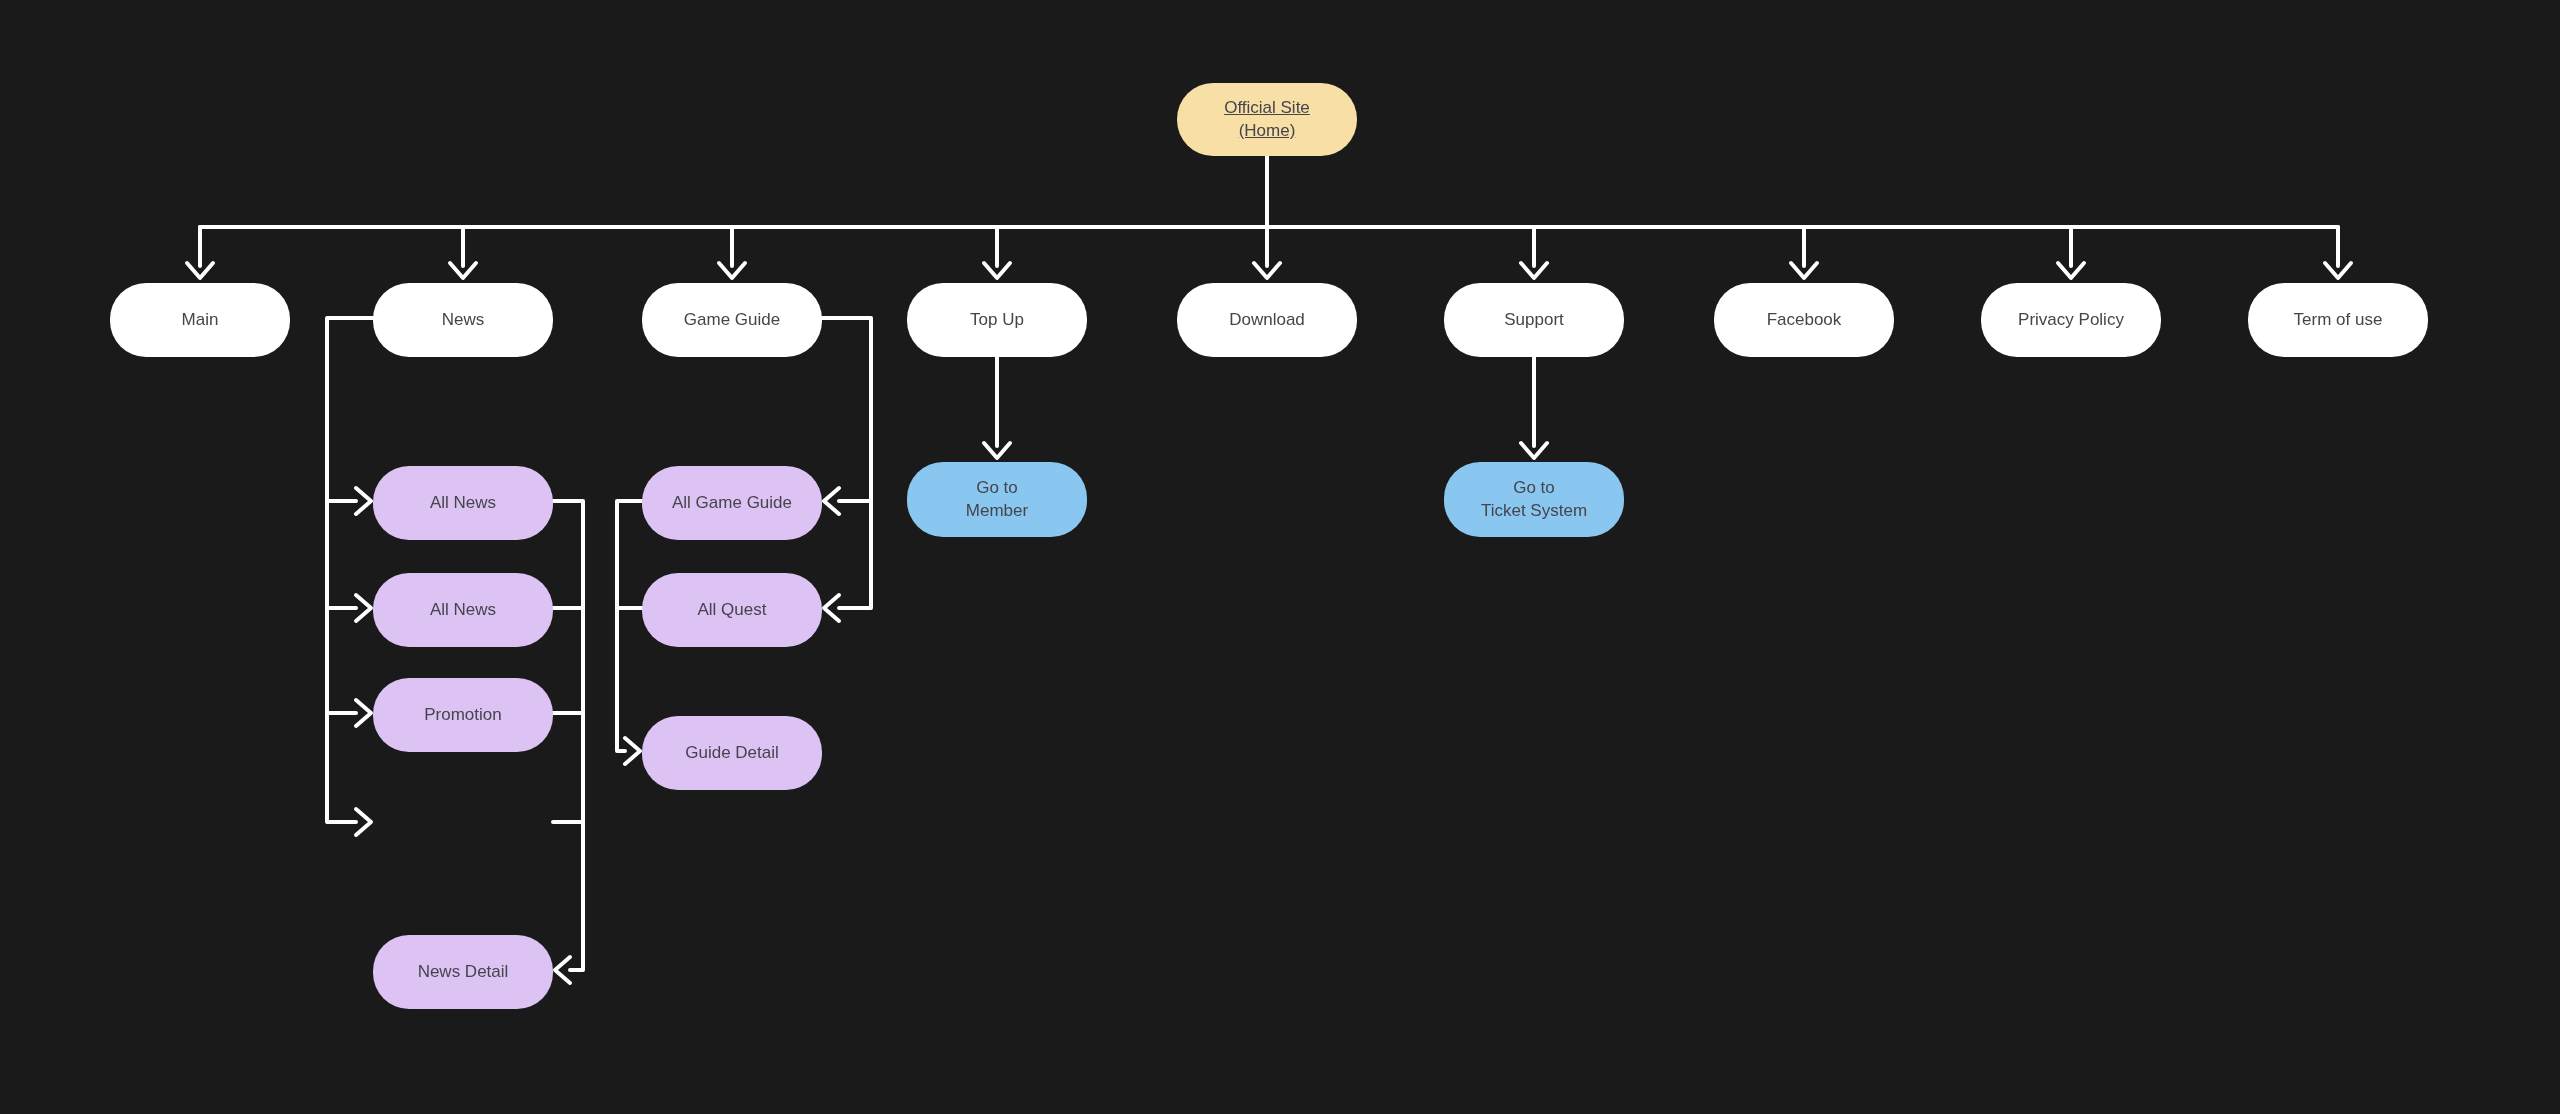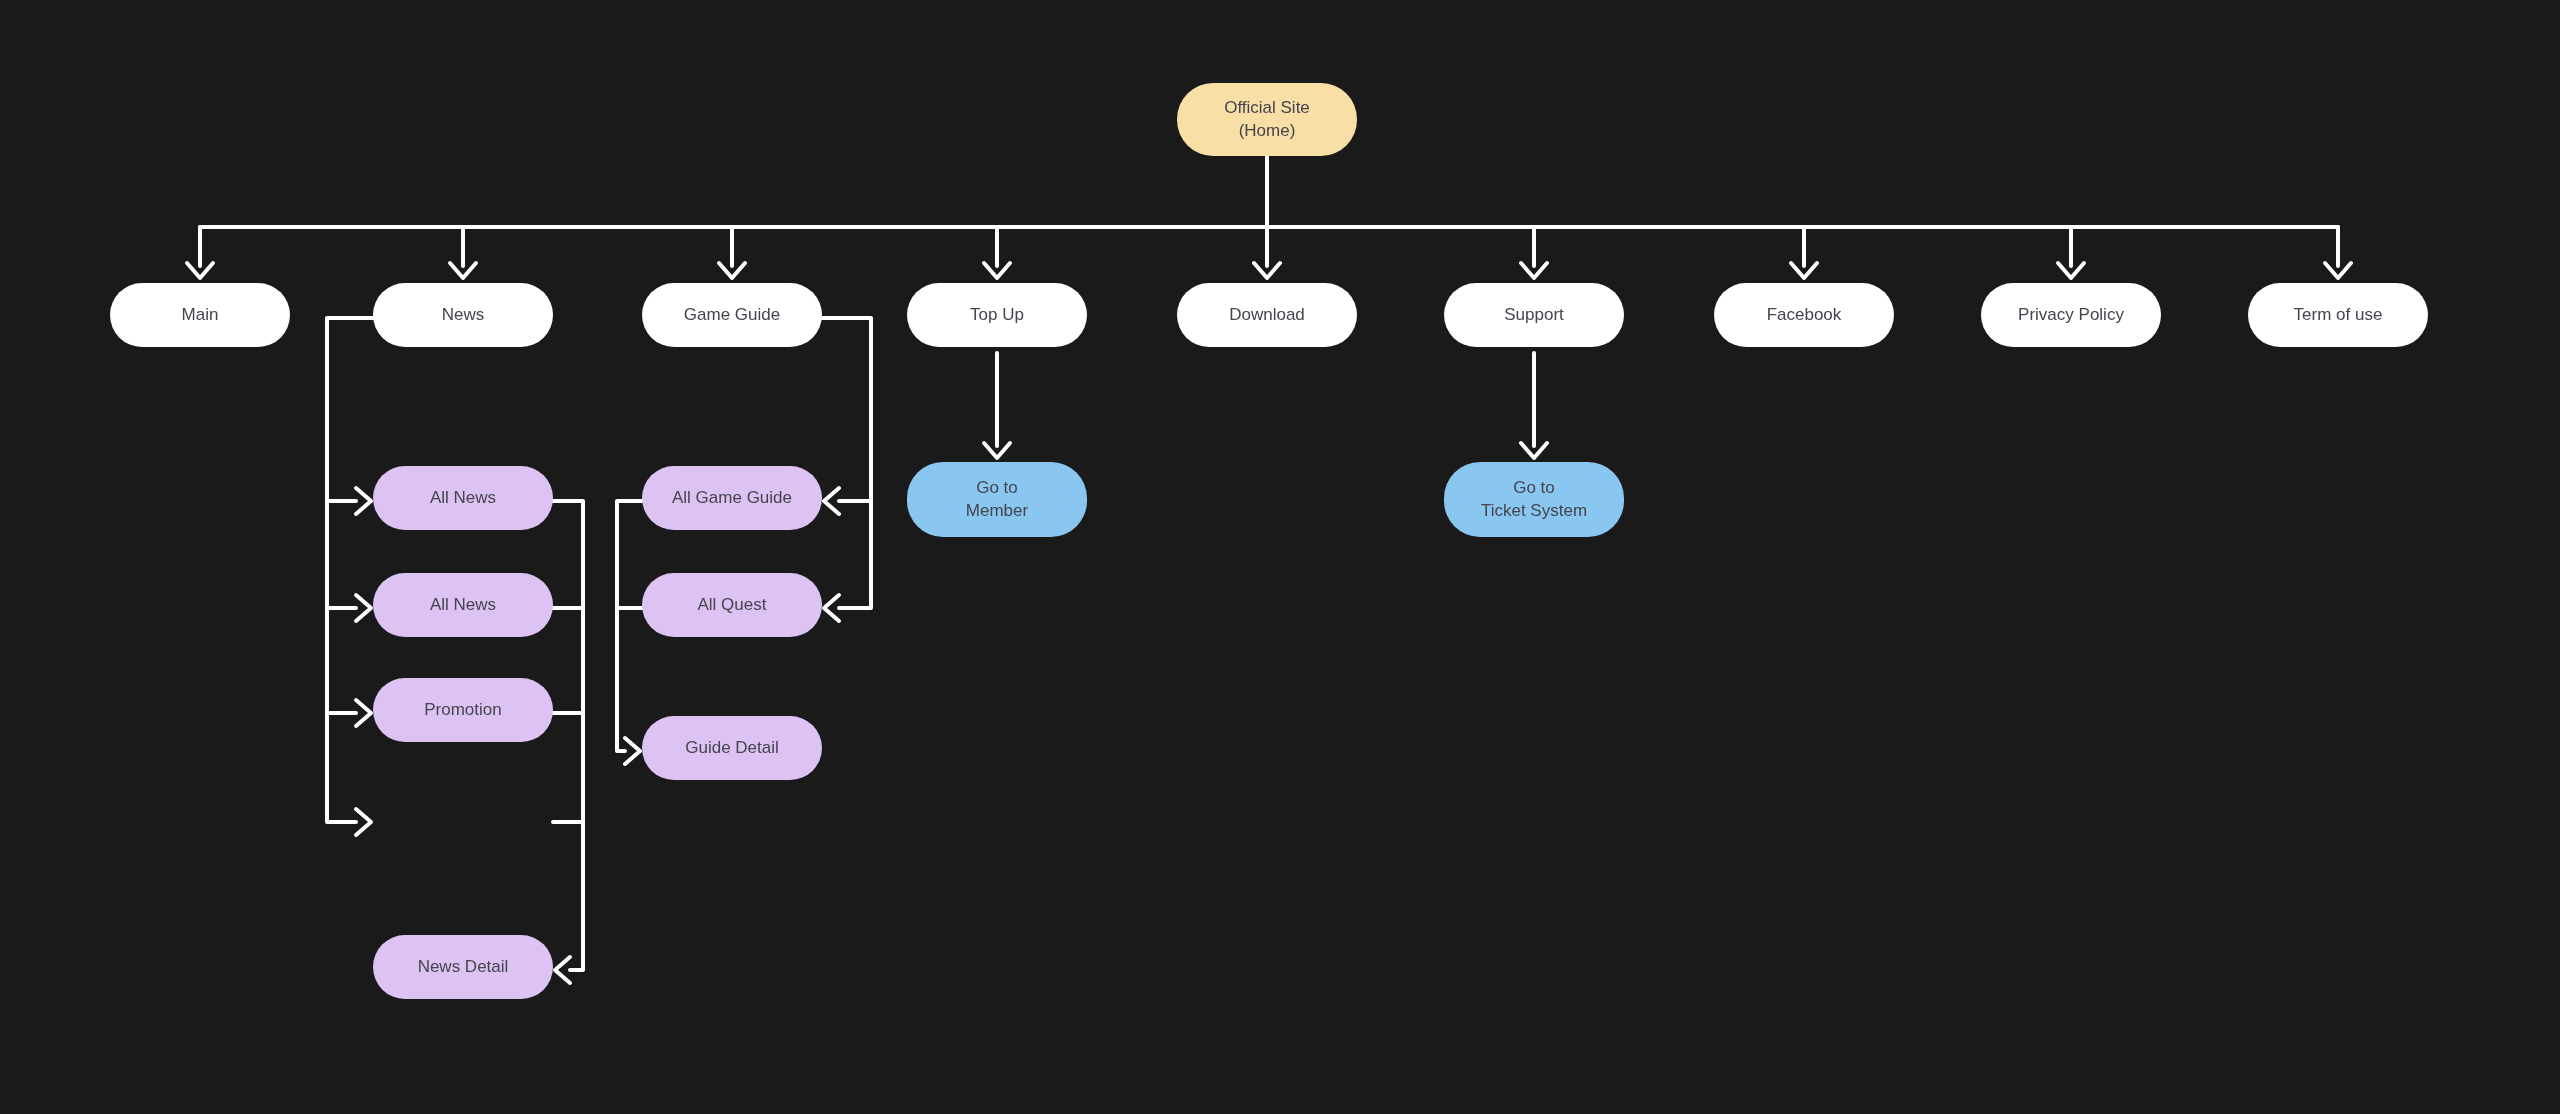--- a/index.html
+++ b/index.html
@@ -19,29 +19,29 @@
     overflow:hidden;
     font-family:"Liberation Sans","DejaVu Sans",sans-serif;
   }
   .edges{position:absolute;left:0;top:0;width:2560px;height:1114px;}
   .edges path,.edges polyline{
     fill:none;stroke:var(--line);stroke-width:4;
     stroke-linecap:round;stroke-linejoin:round;
   }
   .node{
     position:absolute;
-    width:180px;height:64px;
+    width:180px;height:74px;
     border-radius:36px;
     display:flex;align-items:center;justify-content:center;
     text-align:center;
     white-space:pre-line;
     font-size:17px;line-height:1.3;
     color:var(--text);
   }
-  .node.root{background:var(--root);height:73px;}
+  .node.root{background:var(--root);height:73px;text-decoration:underline;}
   .node.page{background:var(--page);}
   .node.sub{background:var(--sub);}
   .node.action{background:var(--action);height:75px;}
 </style>
 </head>
 <body>
 
 <div class="canvas">
 
   <svg class="edges" viewBox="0 0 2560 1114">

